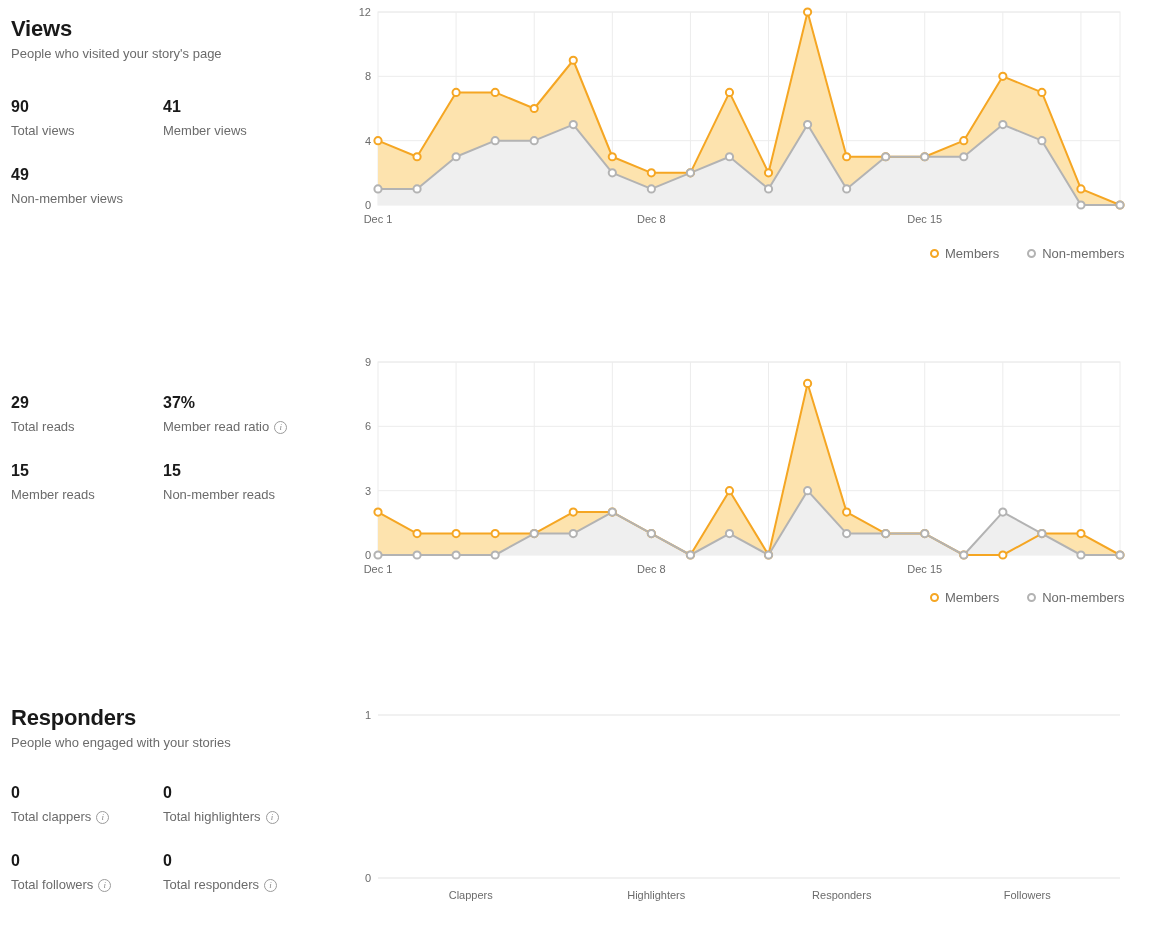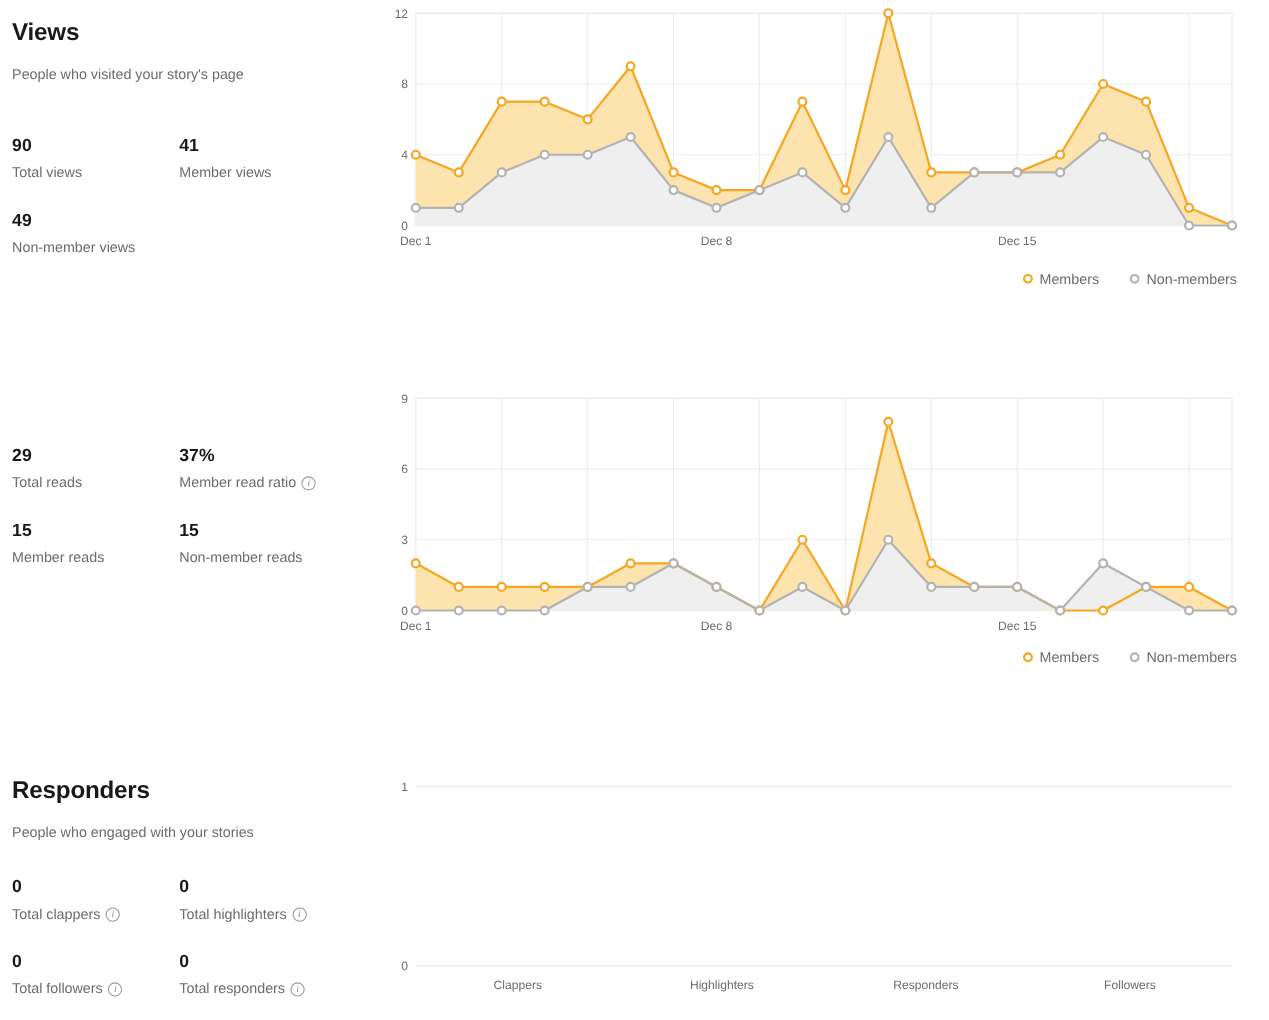--- a/index.html
+++ b/index.html
@@ -31,25 +31,25 @@
     font-weight: 700;
     letter-spacing: -0.2px;
     color: #191919;
     margin: 0;
     line-height: 26px;
   }
   .sec-sub {
     font-size: 13px;
     color: #6b6b6b;
     line-height: 20px;
-    margin-top: 16px;
+    margin-top: 2px;
     max-width: 250px;
   }
   .stats {
-    margin-top: 45px;
+    margin-top: 33px;
   }
   .stat-row {
     display: flex;
     margin-bottom: 25px;
   }
   .stat {
     width: 152px;
     flex: none;
   }
   .stat-value {

